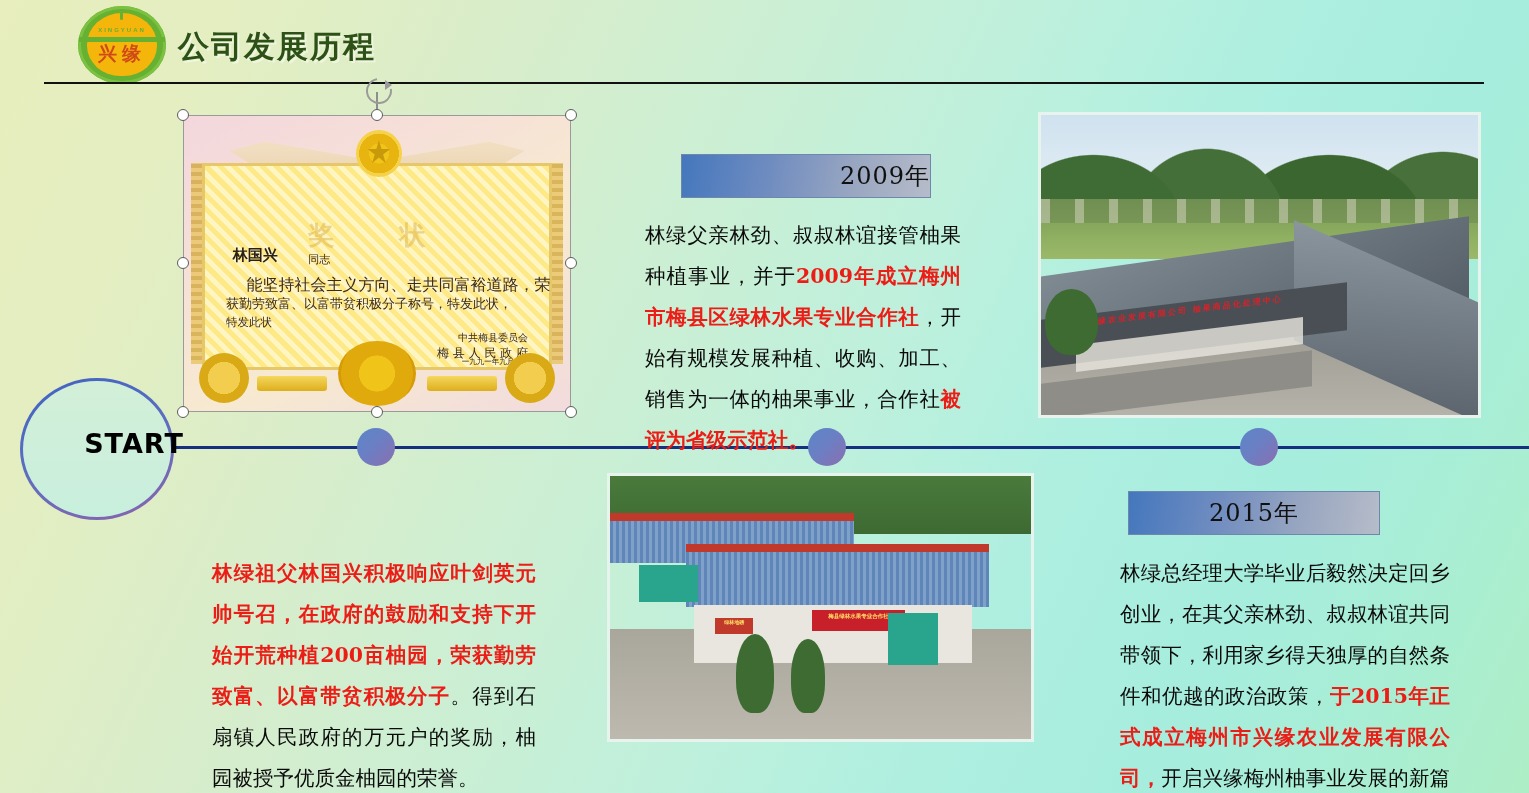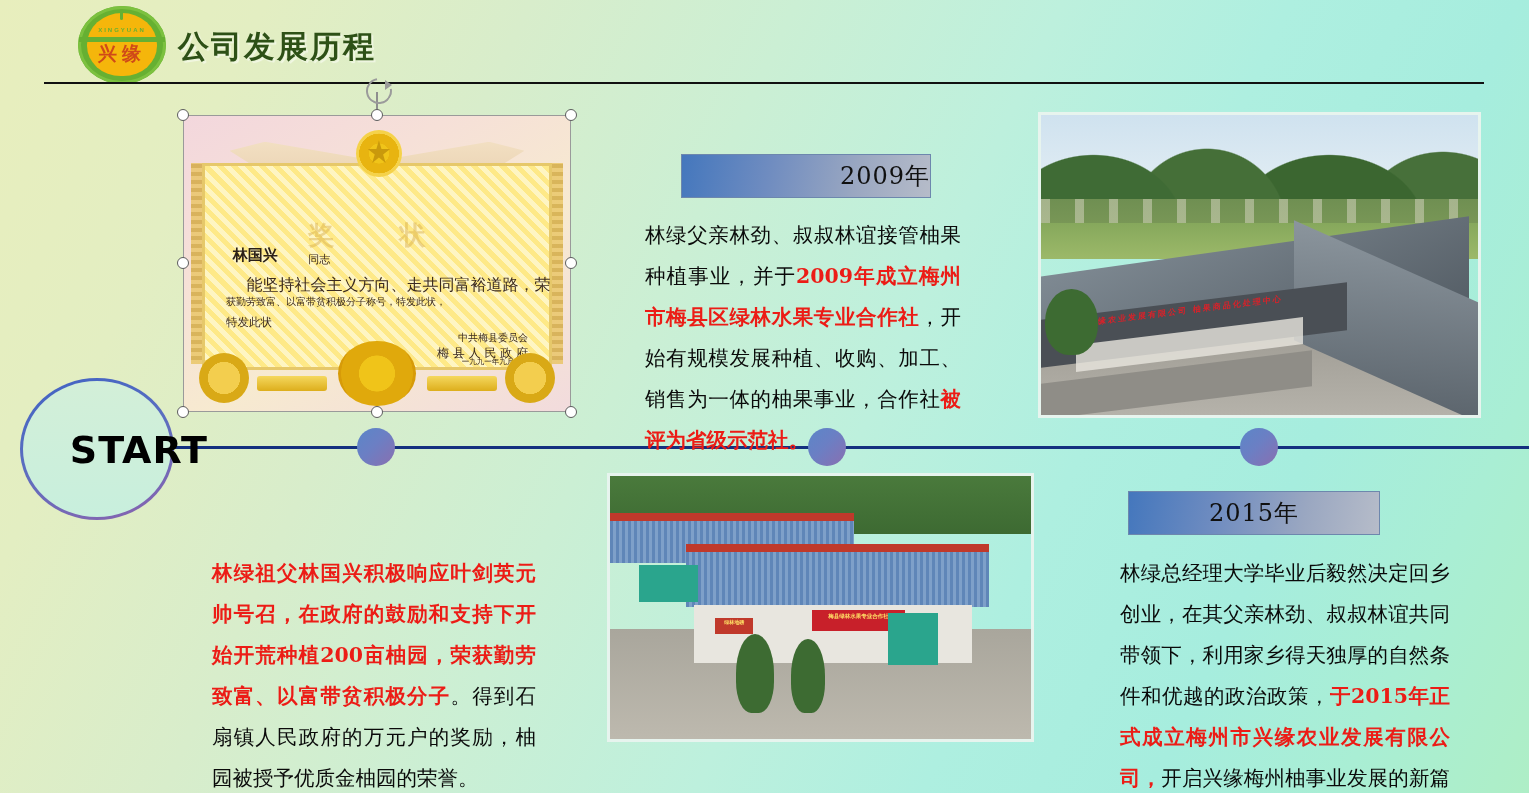--- a/index.html
+++ b/index.html
@@ -70,22 +70,22 @@
   #dot-2009{left:808px;top:428px;}
   #dot-2015{left:1240px;top:428px;}
   #start-circle{
     position:absolute;left:20px;top:378px;width:148px;height:136px;border-radius:50%;
     border:3px solid transparent;
     background:
       linear-gradient(#d3efd8,#c8efdd) padding-box,
       linear-gradient(160deg,#3f62c4 0%,#5a6ec0 45%,#8b63ae 100%) border-box;
   }
   #start-label{
-    position:absolute;left:20px;top:428px;width:148px;text-align:right;
-    font-size:38px;font-weight:bold;color:#000;letter-spacing:1px;
+    position:absolute;left:20px;top:428px;width:148px;text-align:center;
+    font-size:27px;font-weight:bold;color:#000;letter-spacing:1px;
     font-family:"DejaVu Sans",sans-serif;
     padding-left:40px;
   }
   
   .year-box{
     position:absolute;height:42px;
     background:linear-gradient(100deg,#4477bd 0%,#6f8cc0 35%,#9aa7c1 70%,#b6bcc9 100%);
     border:1px solid #6d87ad;
     display:flex;align-items:center;justify-content:center;
   }
@@ -219,21 +219,21 @@
   <div class="photo" id="photo-cert">
     <div id="cert-bg"></div>
     <div id="cert-ribbon"></div>
     <div class="cert-side" style="left:2%;"></div>
     <div class="cert-side" style="right:2%;"></div>
     <div id="cert-inner">
       <div id="cert-watermark">奖 状</div>
       <div class="cert-line" style="left:8%;top:40%;font-size:15px;font-weight:bold;color:#2b2018;">林国兴</div>
       <div class="cert-line" style="left:30%;top:43%;font-size:11px;">同志</div>
       <div class="cert-line" style="left:12%;top:54%;font-size:16px;">能坚持社会主义方向、走共同富裕道路，荣</div>
-      <div class="cert-line" style="left:6%;top:64%;font-size:10px;">获勤劳致富、以富带贫积极分子称号，特发此状，</div>
+      <div class="cert-line" style="left:6%;top:64%;font-size:13px;">获勤劳致富、以富带贫积极分子称号，特发此状，</div>
       <div class="cert-line" style="left:6%;top:74%;font-size:11.5px;">特发此状</div>
       <div class="cert-line" style="right:6%;top:82%;font-size:10px;">中共梅县委员会</div>
       <div class="cert-line" style="right:6%;top:89%;font-size:12px;">梅 县 人 民 政 府</div>
       <div class="cert-line" style="right:10%;top:95%;font-size:7.5px;">一九九一年九月</div>
     </div>
     <div id="cert-star"></div>
     <div id="cert-flower"></div>
     <div class="cert-medal" style="left:4%;"></div>
     <div class="cert-medal" style="right:4%;"></div>
     <div class="cert-bar" style="left:19%;width:18%;"></div>

